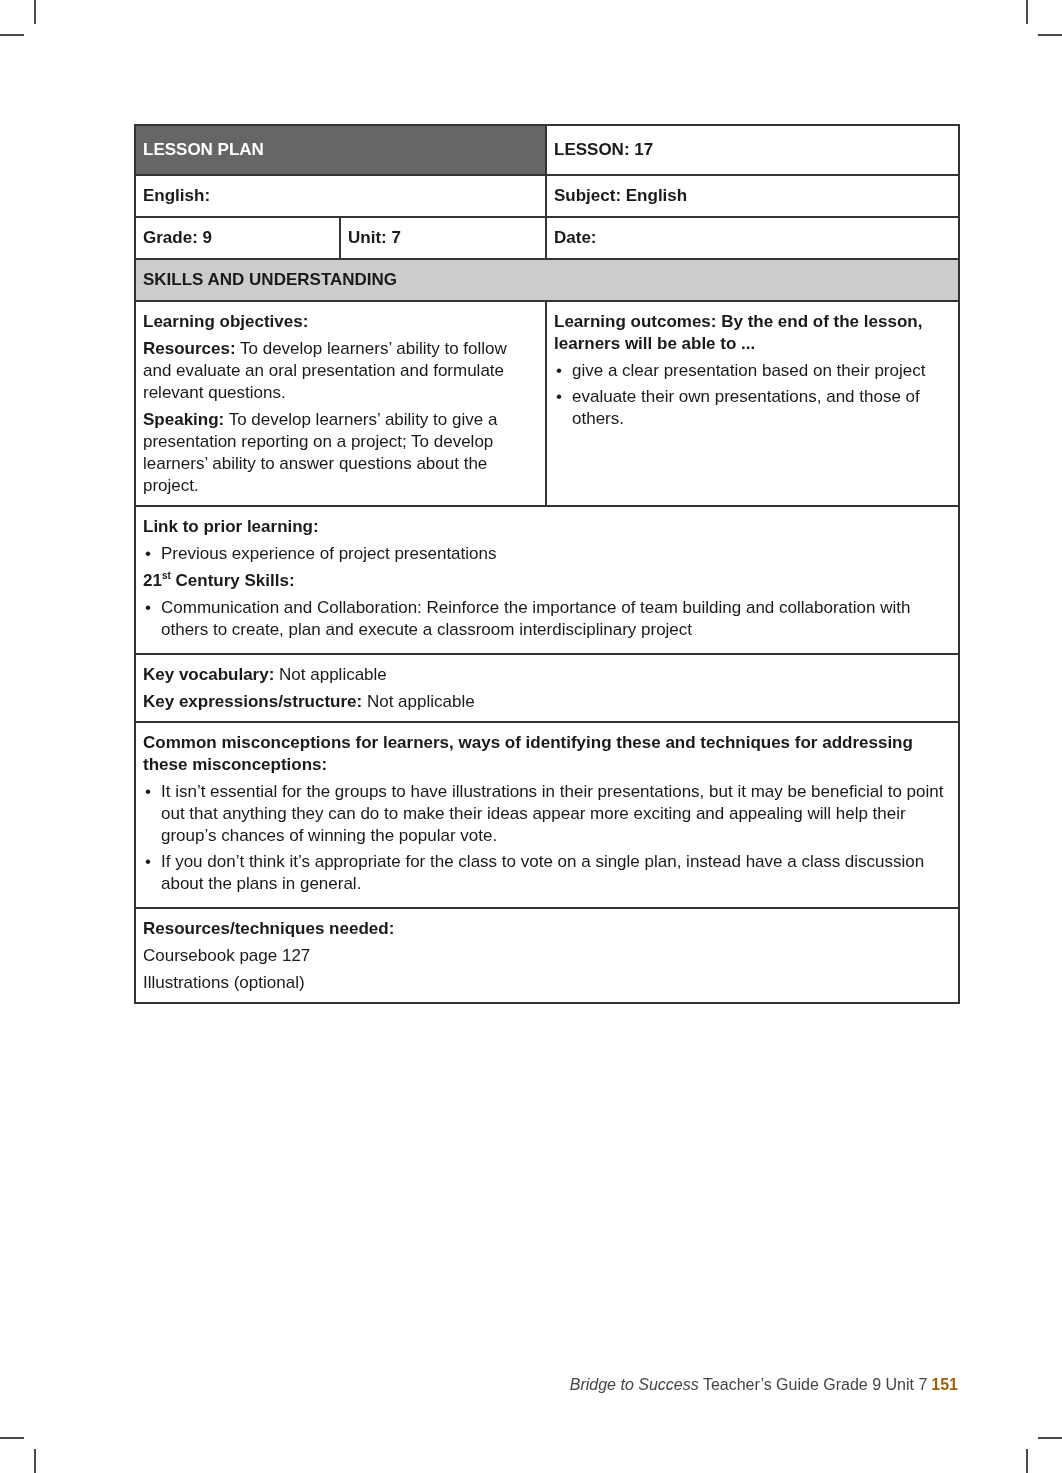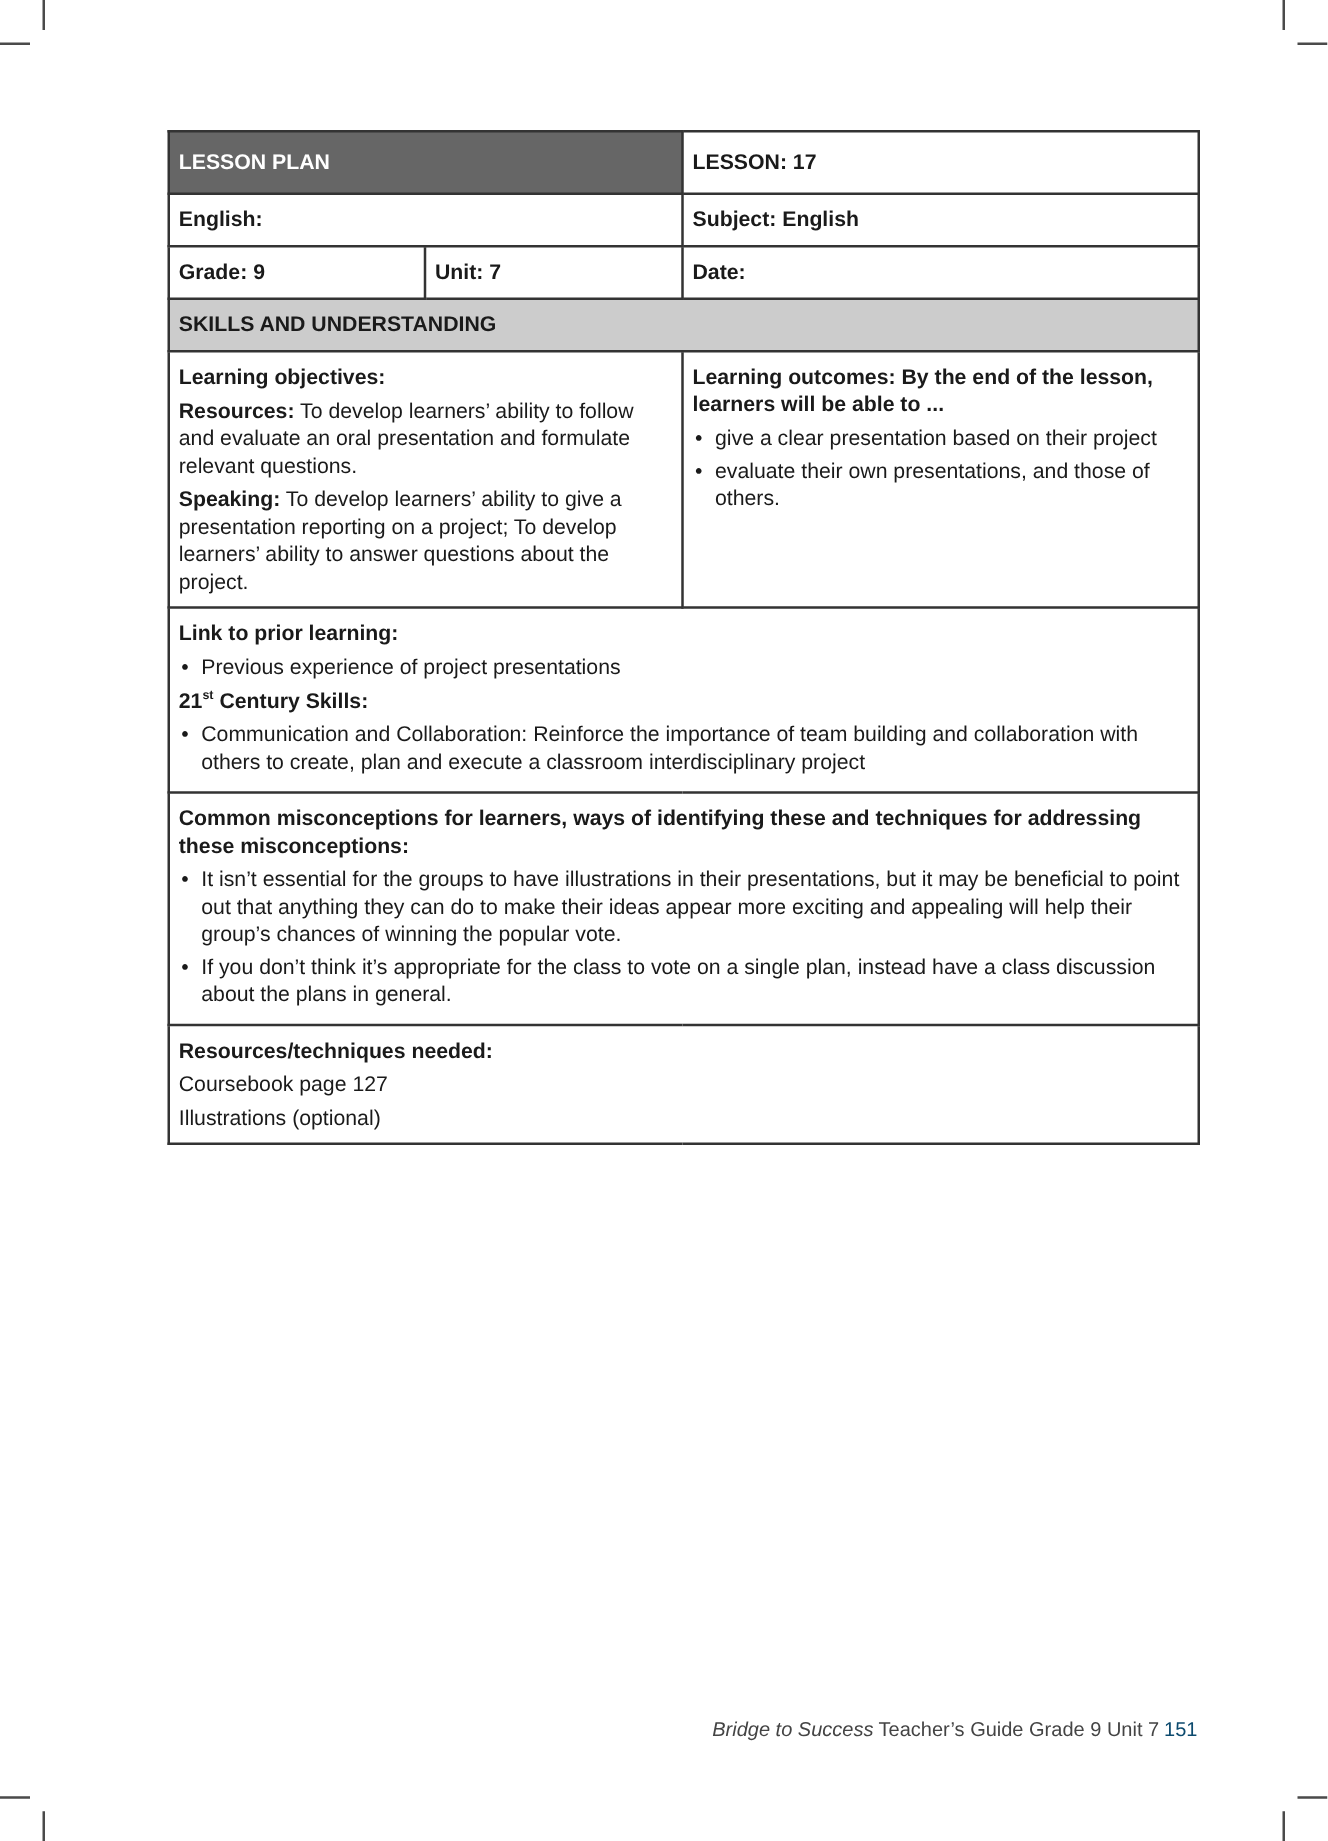--- a/index.html
+++ b/index.html
@@ -1,33 +1,33 @@
 <!DOCTYPE html>
 <html><head>
 <meta charset="utf-8">
 <style>
   html, body { margin: 0; padding: 0; background: #ffffff; }
   body { width: 1062px; height: 1473px; position: relative; font-family: "Liberation Sans", sans-serif; color: #1a1a1a; overflow: hidden; }
   .crop { position: absolute; background: #4a4a4a; }
-  .lp-table { position: absolute; left: 134px; top: 104px; width: 824px; border-collapse: collapse; table-layout: fixed; }
+  .lp-table { position: absolute; left: 134px; top: 124px; width: 824px; border-collapse: collapse; table-layout: fixed; }
   .lp-table td { border: 2px solid #333333; vertical-align: top; padding: 0 7px; font-size: 17px; line-height: 22px; }
   .hdr-dark { background: #666666; color: #ffffff; font-weight: bold; font-size: 30px; height: 48px; vertical-align: middle !important; }
   .hdr-lesson { font-weight: bold; font-size: 22px; vertical-align: middle !important; height: 48px; margin-left: 37px; }
   .row-simple { font-weight: bold; height: 40px; vertical-align: middle !important; }
   .hdr-skills { background: #cccccc; font-weight: bold; height: 40px; vertical-align: middle !important; }
   .b { font-weight: bold; }
   .cell-pad { padding-top: 9px !important; padding-bottom: 8px !important; }
   .para { margin: 0 0 5px 0; }
   .bullets { list-style: none; margin: 0 0 5px 0; padding: 0; }
   .bullets li { position: relative; padding-left: 18px; margin-bottom: 4px; }
   .bullets li::before { content: "\2022"; position: absolute; left: 2px; top: 0; }
   sup { font-size: 10px; line-height: 0; }
   .footer { position: absolute; left: 560px; top: 1376px; width: 398px; text-align: right; font-size: 16px; color: #444444; }
   .footer .it { font-style: italic; }
-  .footer .pg { font-weight: normal; color: #0c4a6e; margin-left: 4px; }
+  .footer .pg { font-weight: bold; color: #a16207; margin-left: 4px; }
 </style>
 </head>
 <body>
 
 <div class="crop" style="left:34px;top:0;width:2px;height:24px;"></div>
 <div class="crop" style="left:0;top:34px;width:24px;height:2px;"></div>
 <div class="crop" style="left:1026px;top:0;width:2px;height:24px;"></div>
 <div class="crop" style="left:1038px;top:34px;width:24px;height:2px;"></div>
 <div class="crop" style="left:34px;top:1449px;width:2px;height:24px;"></div>
 <div class="crop" style="left:0;top:1437px;width:24px;height:2px;"></div>
@@ -78,20 +78,26 @@
         <li>Previous experience of project presentations</li>
       </ul>
       <p class="para b"><span>21</span><sup>st</sup><span> Century Skills:</span></p>
       <ul class="bullets" style="margin-bottom:0">
         <li>Communication and Collaboration: Reinforce the importance of team building and collaboration with others to create, plan and execute a classroom interdisciplinary project</li>
       </ul>
     </td>
   </tr>
   <tr>
     <td colspan="3" class="cell-pad">
+      <p class="para"><span class="b">Key vocabulary:</span><span> Not applicable</span></p>
+      <p class="para" style="margin-bottom:0"><span class="b">Key expressions/structure:</span><span> Not applicable</span></p>
+    </td>
+  </tr>
+  <tr>
+    <td colspan="3" class="cell-pad">
       <p class="para b">Common misconceptions for learners, ways of identifying these and techniques for addressing these misconceptions:</p>
       <ul class="bullets" style="margin-bottom:0">
         <li>It isn’t essential for the groups to have illustrations in their presentations, but it may be beneficial to point out that anything they can do to make their ideas appear more exciting and appealing will help their group’s chances of winning the popular vote.</li>
         <li>If you don’t think it’s appropriate for the class to vote on a single plan, instead have a class discussion about the plans in general.</li>
       </ul>
     </td>
   </tr>
   <tr>
     <td colspan="3" class="cell-pad">
       <p class="para b">Resources/techniques needed:</p>

